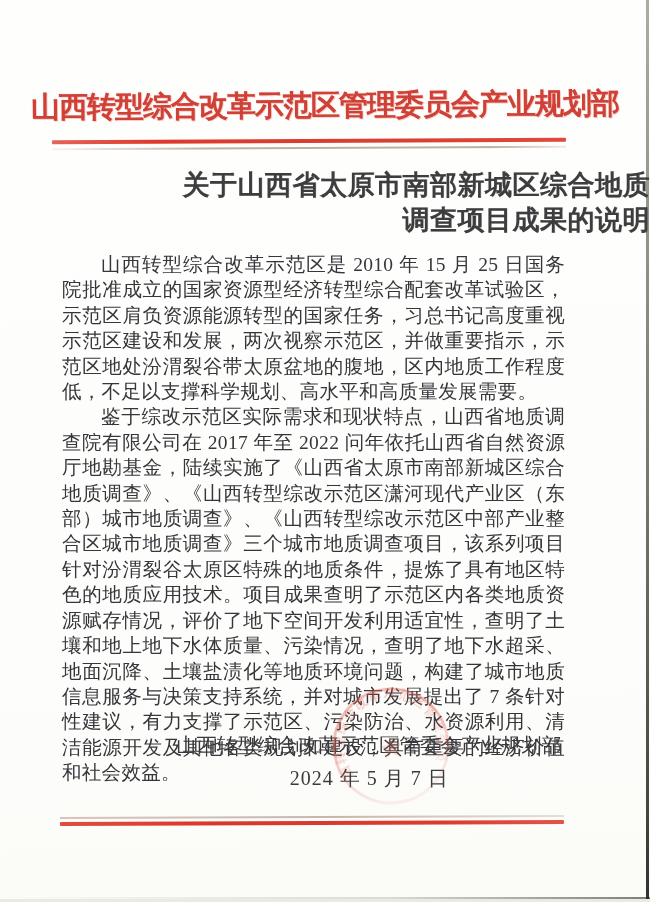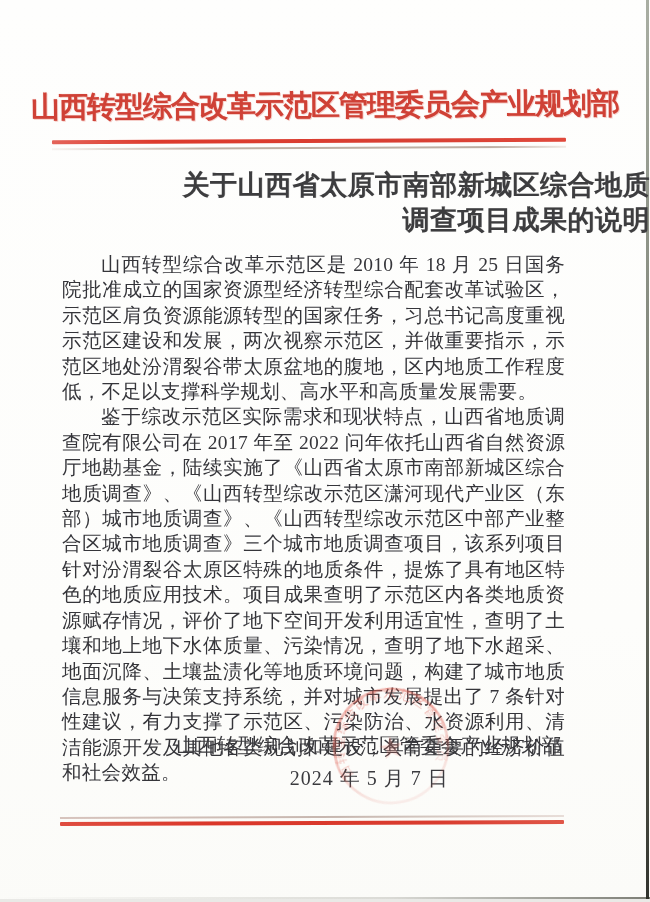--- a/index.html
+++ b/index.html
@@ -98,21 +98,21 @@
     <div class="red"></div>
     <div class="thin"></div>
   </div>
 
   <div class="doc-title">
     <div>关于山西省太原市南部新城区综合地质</div>
     <div>调查项目成果的说明</div>
   </div>
 
   <div class="body-text">
-    <p>山西转型综合改革示范区是 2010 年 18 月 25 日国务院批准成立的国家资源型经济转型综合配套改革试验区，示范区肩负资源能源转型的国家任务，习总书记高度重视示范区建设和发展，两次视察示范区，并做重要指示，示范区地处汾渭裂谷带太原盆地的腹地，区内地质工作程度低，不足以支撑科学规划、高水平和高质量发展需要。</p>
+    <p>山西转型综合改革示范区是 2010 年 15 月 25 日国务院批准成立的国家资源型经济转型综合配套改革试验区，示范区肩负资源能源转型的国家任务，习总书记高度重视示范区建设和发展，两次视察示范区，并做重要指示，示范区地处汾渭裂谷带太原盆地的腹地，区内地质工作程度低，不足以支撑科学规划、高水平和高质量发展需要。</p>
     <p>鉴于综改示范区实际需求和现状特点，山西省地质调查院有限公司在 2017 年至 2022 问年依托山西省自然资源厅地勘基金，陆续实施了《山西省太原市南部新城区综合地质调查》、《山西转型综改示范区潇河现代产业区（东部）城市地质调查》、《山西转型综改示范区中部产业整合区城市地质调查》三个城市地质调查项目，该系列项目针对汾渭裂谷太原区特殊的地质条件，提炼了具有地区特色的地质应用技术。项目成果查明了示范区内各类地质资源赋存情况，评价了地下空间开发利用适宜性，查明了土壤和地上地下水体质量、污染情况，查明了地下水超采、地面沉降、土壤盐渍化等地质环境问题，构建了城市地质信息服务与决策支持系统，并对城市发展提出了 7 条针对性建议，有力支撑了示范区、污染防治、水资源利用、清洁能源开发及其他各类规划和建设，具有重要的经济价值和社会效益。</p>
   </div>
 
   <div class="sign-block">
     <div class="sig">山西转型综合改革示范区管委会产业规划部</div>
     <div class="date">2024 年 5 月 7 日</div>
   </div>
 
   <div class="seal">
     <svg viewBox="0 0 120 120" width="122" height="122">

